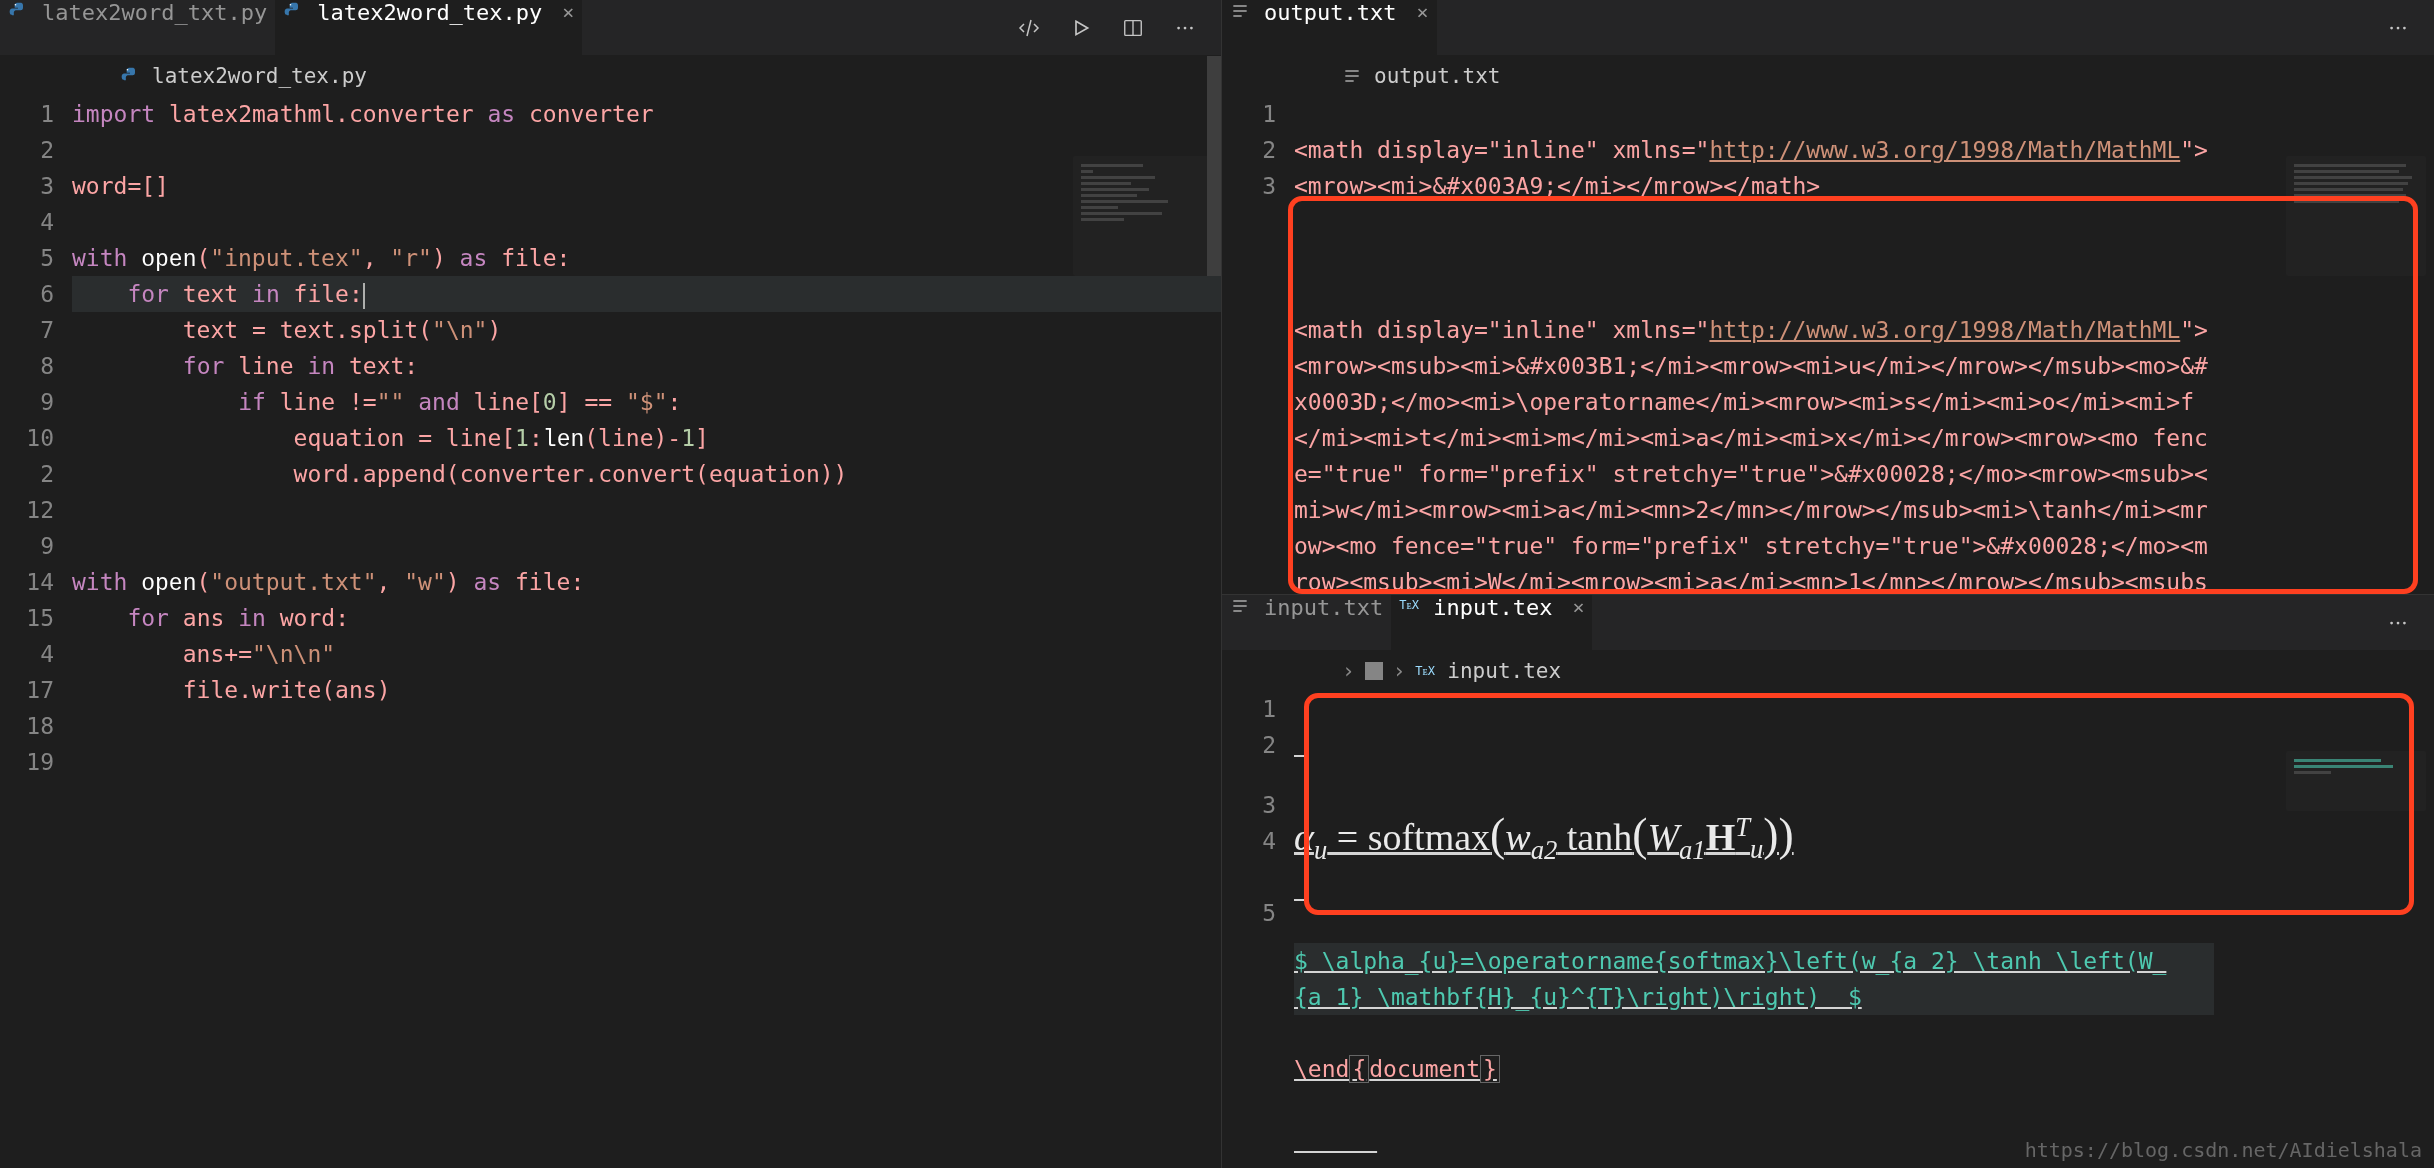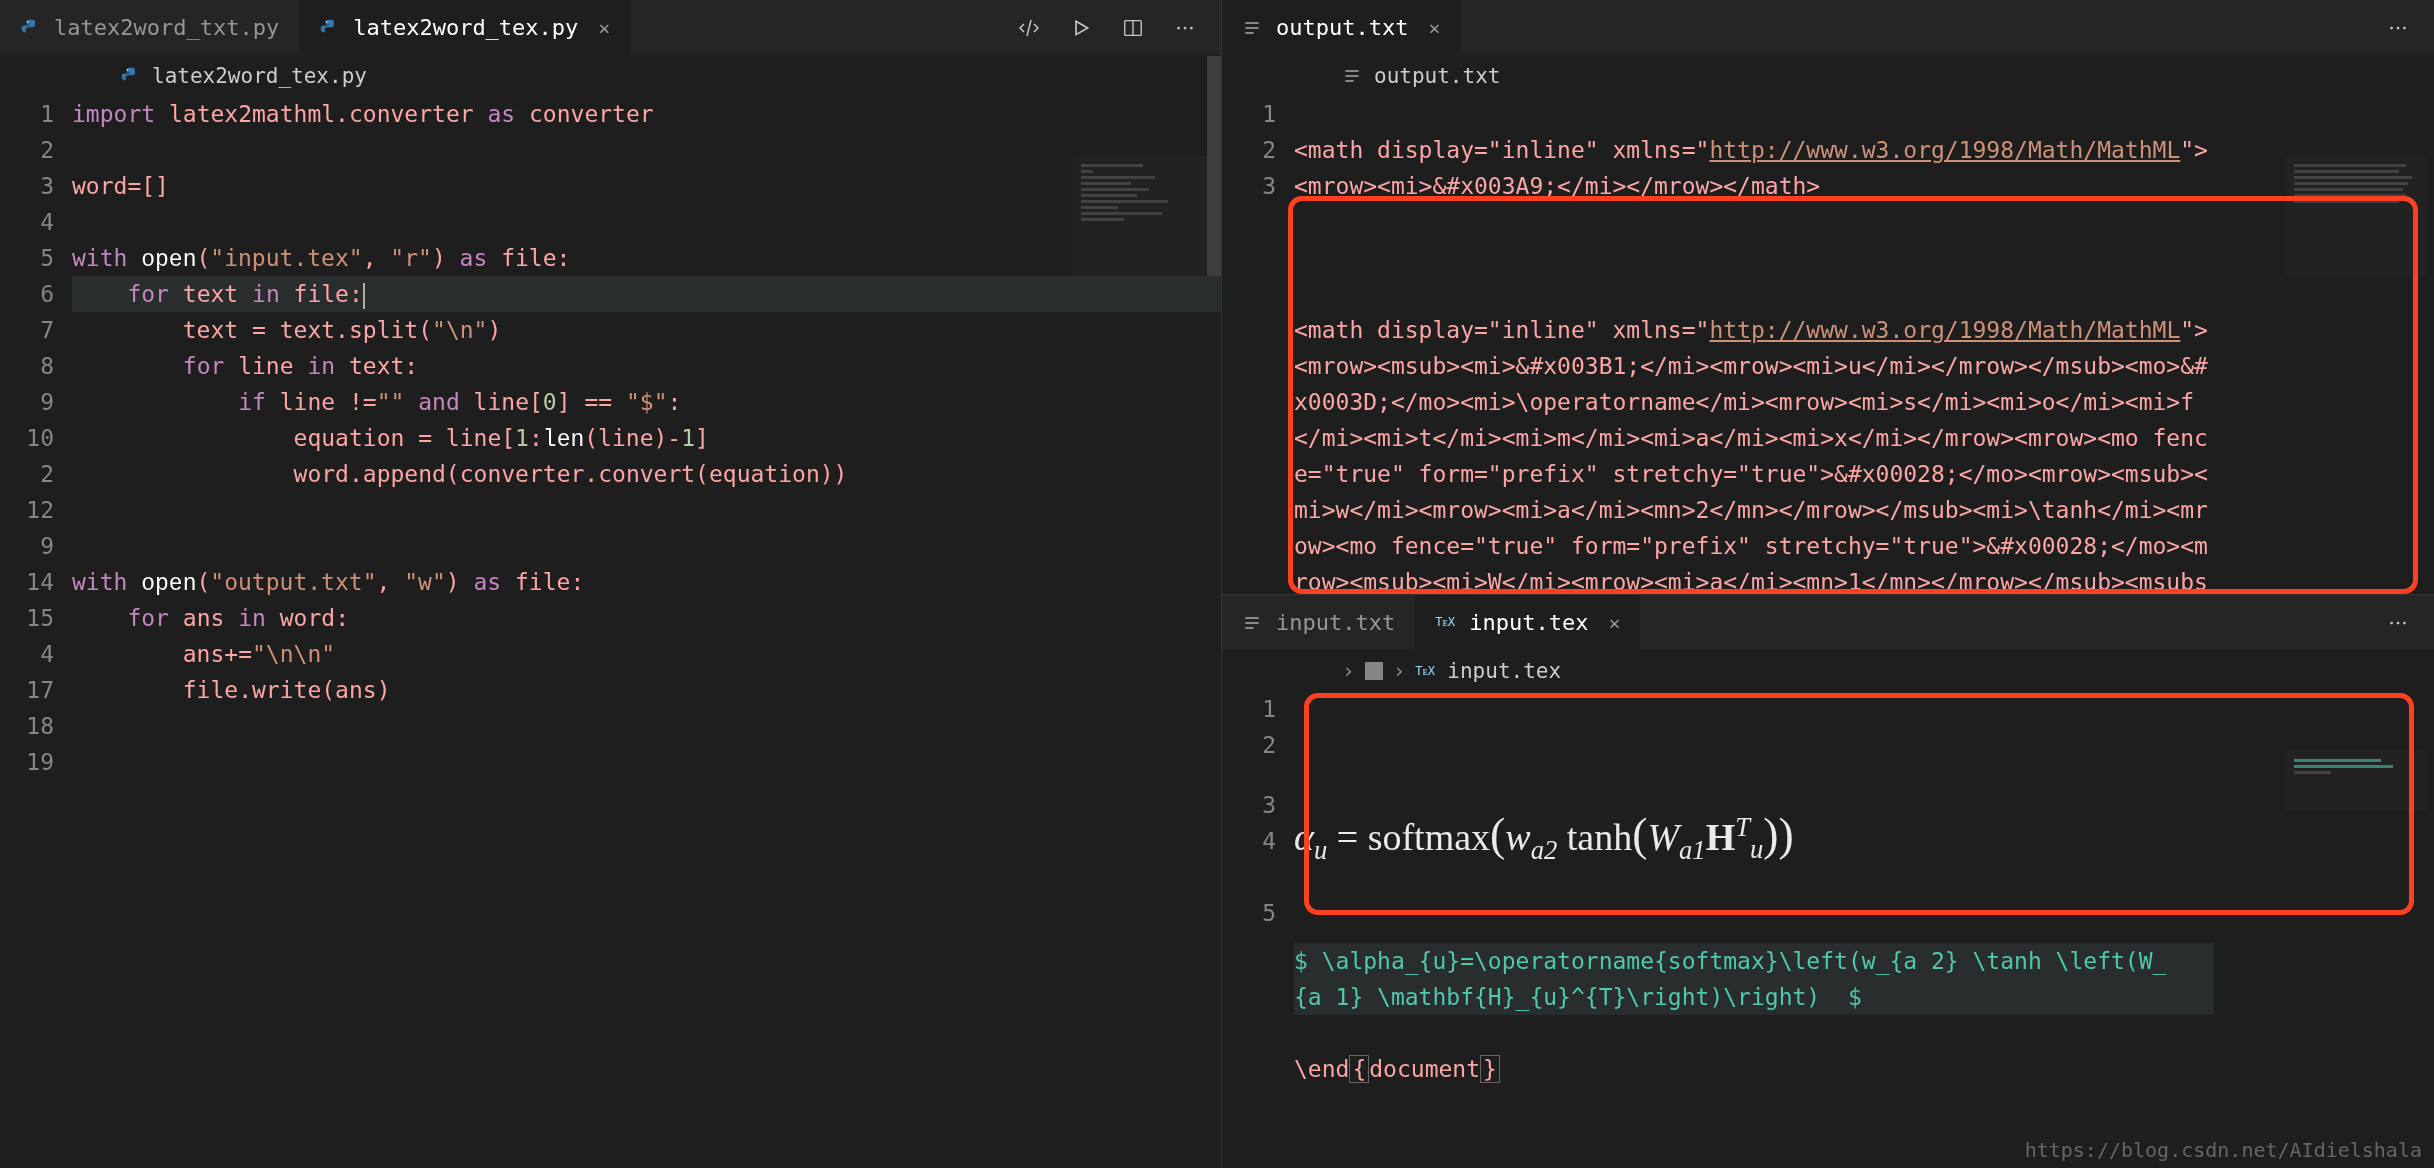--- a/index.html
+++ b/index.html
@@ -24,23 +24,23 @@
 .pane-bottom-right { flex: 1; }
 .tab-bar {
   display: flex;
   align-items: center;
   height: 56px;
   background: #252526;
   border-bottom: 1px solid #1e1e1e;
 }
 .tab {
   display: flex;
-  align-items: center;
+  align-items: flex-start;
   gap: 12px;
-  padding: 0 20px;
+  padding: 0 8px;
   height: 56px;
   color: #969696;
   cursor: pointer;
   font-size: 22px;
 }
 .tab.active { background: #1e1e1e; color: #ffffff; }
 .tab-icon { width: 22px; height: 22px; display: flex; align-items: center; }
 .close-x { font-size: 20px; color: #969696; margin-left: 8px; }
 .toolbar {
   margin-left: auto;
@@ -342,21 +342,21 @@
       <span>input.tex</span>
     </div>
     <div class="editor-area">
       <div class="gutter" id="gutter-br">
           <div>1</div>
           <div style="height: 60px;">2</div>
           <div>3</div>
           <div style="height: 72px;">4</div>
           <div>5</div>
         </div>
-      <div class="code-content" style="white-space:pre-wrap; word-break:break-all; max-width:920px;">
+      <div class="code-content" style="white-space:pre-wrap; word-break:break-all; max-width:920px;text-decoration:underline;">
 <div class="code-line">&nbsp;</div>
 <div class="code-line math-render"><span class="tex-equation">α<span class="sub">u</span></span> = softmax<span style="font-size:1.2em">(</span><span class="tex-equation">w<span class="sub">a2</span></span> tanh<span style="font-size:1.2em">(</span><span class="tex-equation">W<span class="sub">a1</span></span><span style="font-weight:bold;">H</span><span class="sup tex-equation">T</span><span class="sub tex-equation">u</span><span style="font-size:1.2em">))</span></div>
 <div class="code-line">&nbsp;</div>
 <div class="code-line highlight-line" style="height:auto;"><span class="tex-code">$ \alpha_{u}=\operatorname{softmax}\left(w_{a 2} \tanh \left(W_</span><br><span class="tex-code">{a 1} \mathbf{H}_{u}^{T}\right)\right)  $</span></div>
 <div class="code-line"><span class="tok-pale">\end<span style="border:1px solid #666;padding:0 2px;">{</span>document<span style="border:1px solid #666;padding:0 2px;">}</span></span></div>
       </div>
       <div class="minimap" style="height:60px;">
         <div class="minimap-lines">
           <div class="minimap-line" style="width:70%; background:#4ec9b0;"></div>
           <div class="minimap-line" style="width:80%; background:#4ec9b0;"></div>

